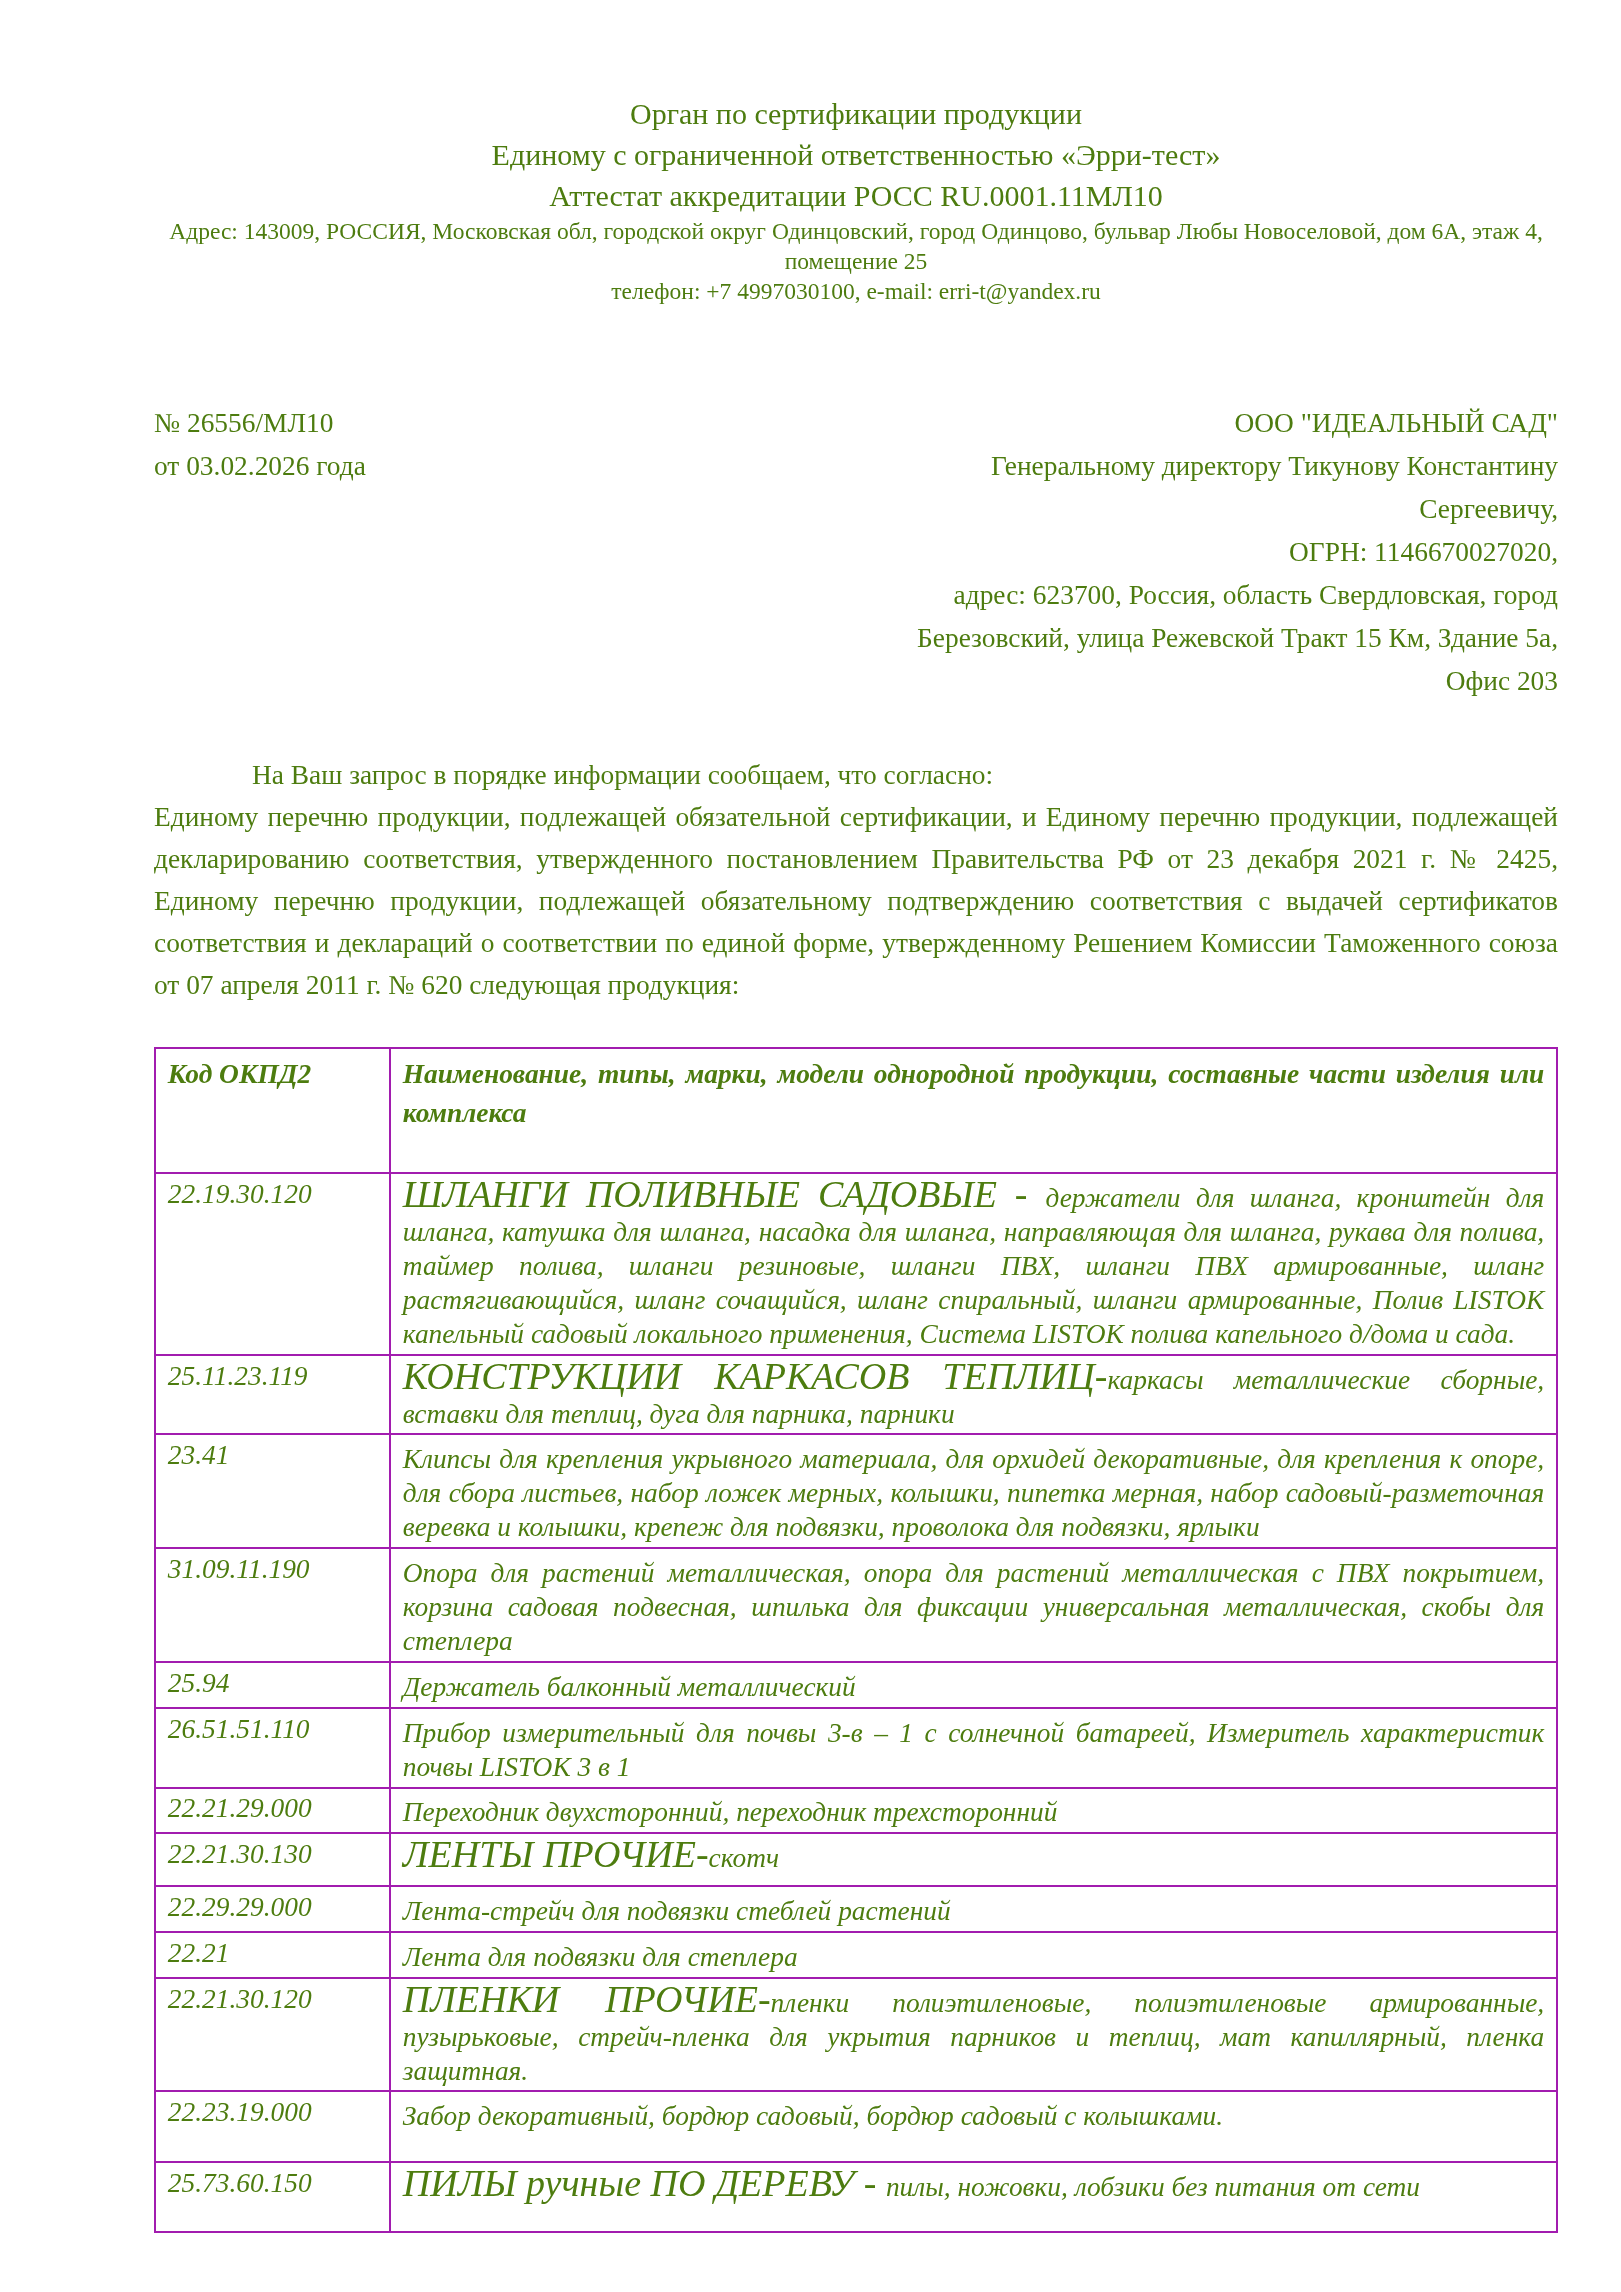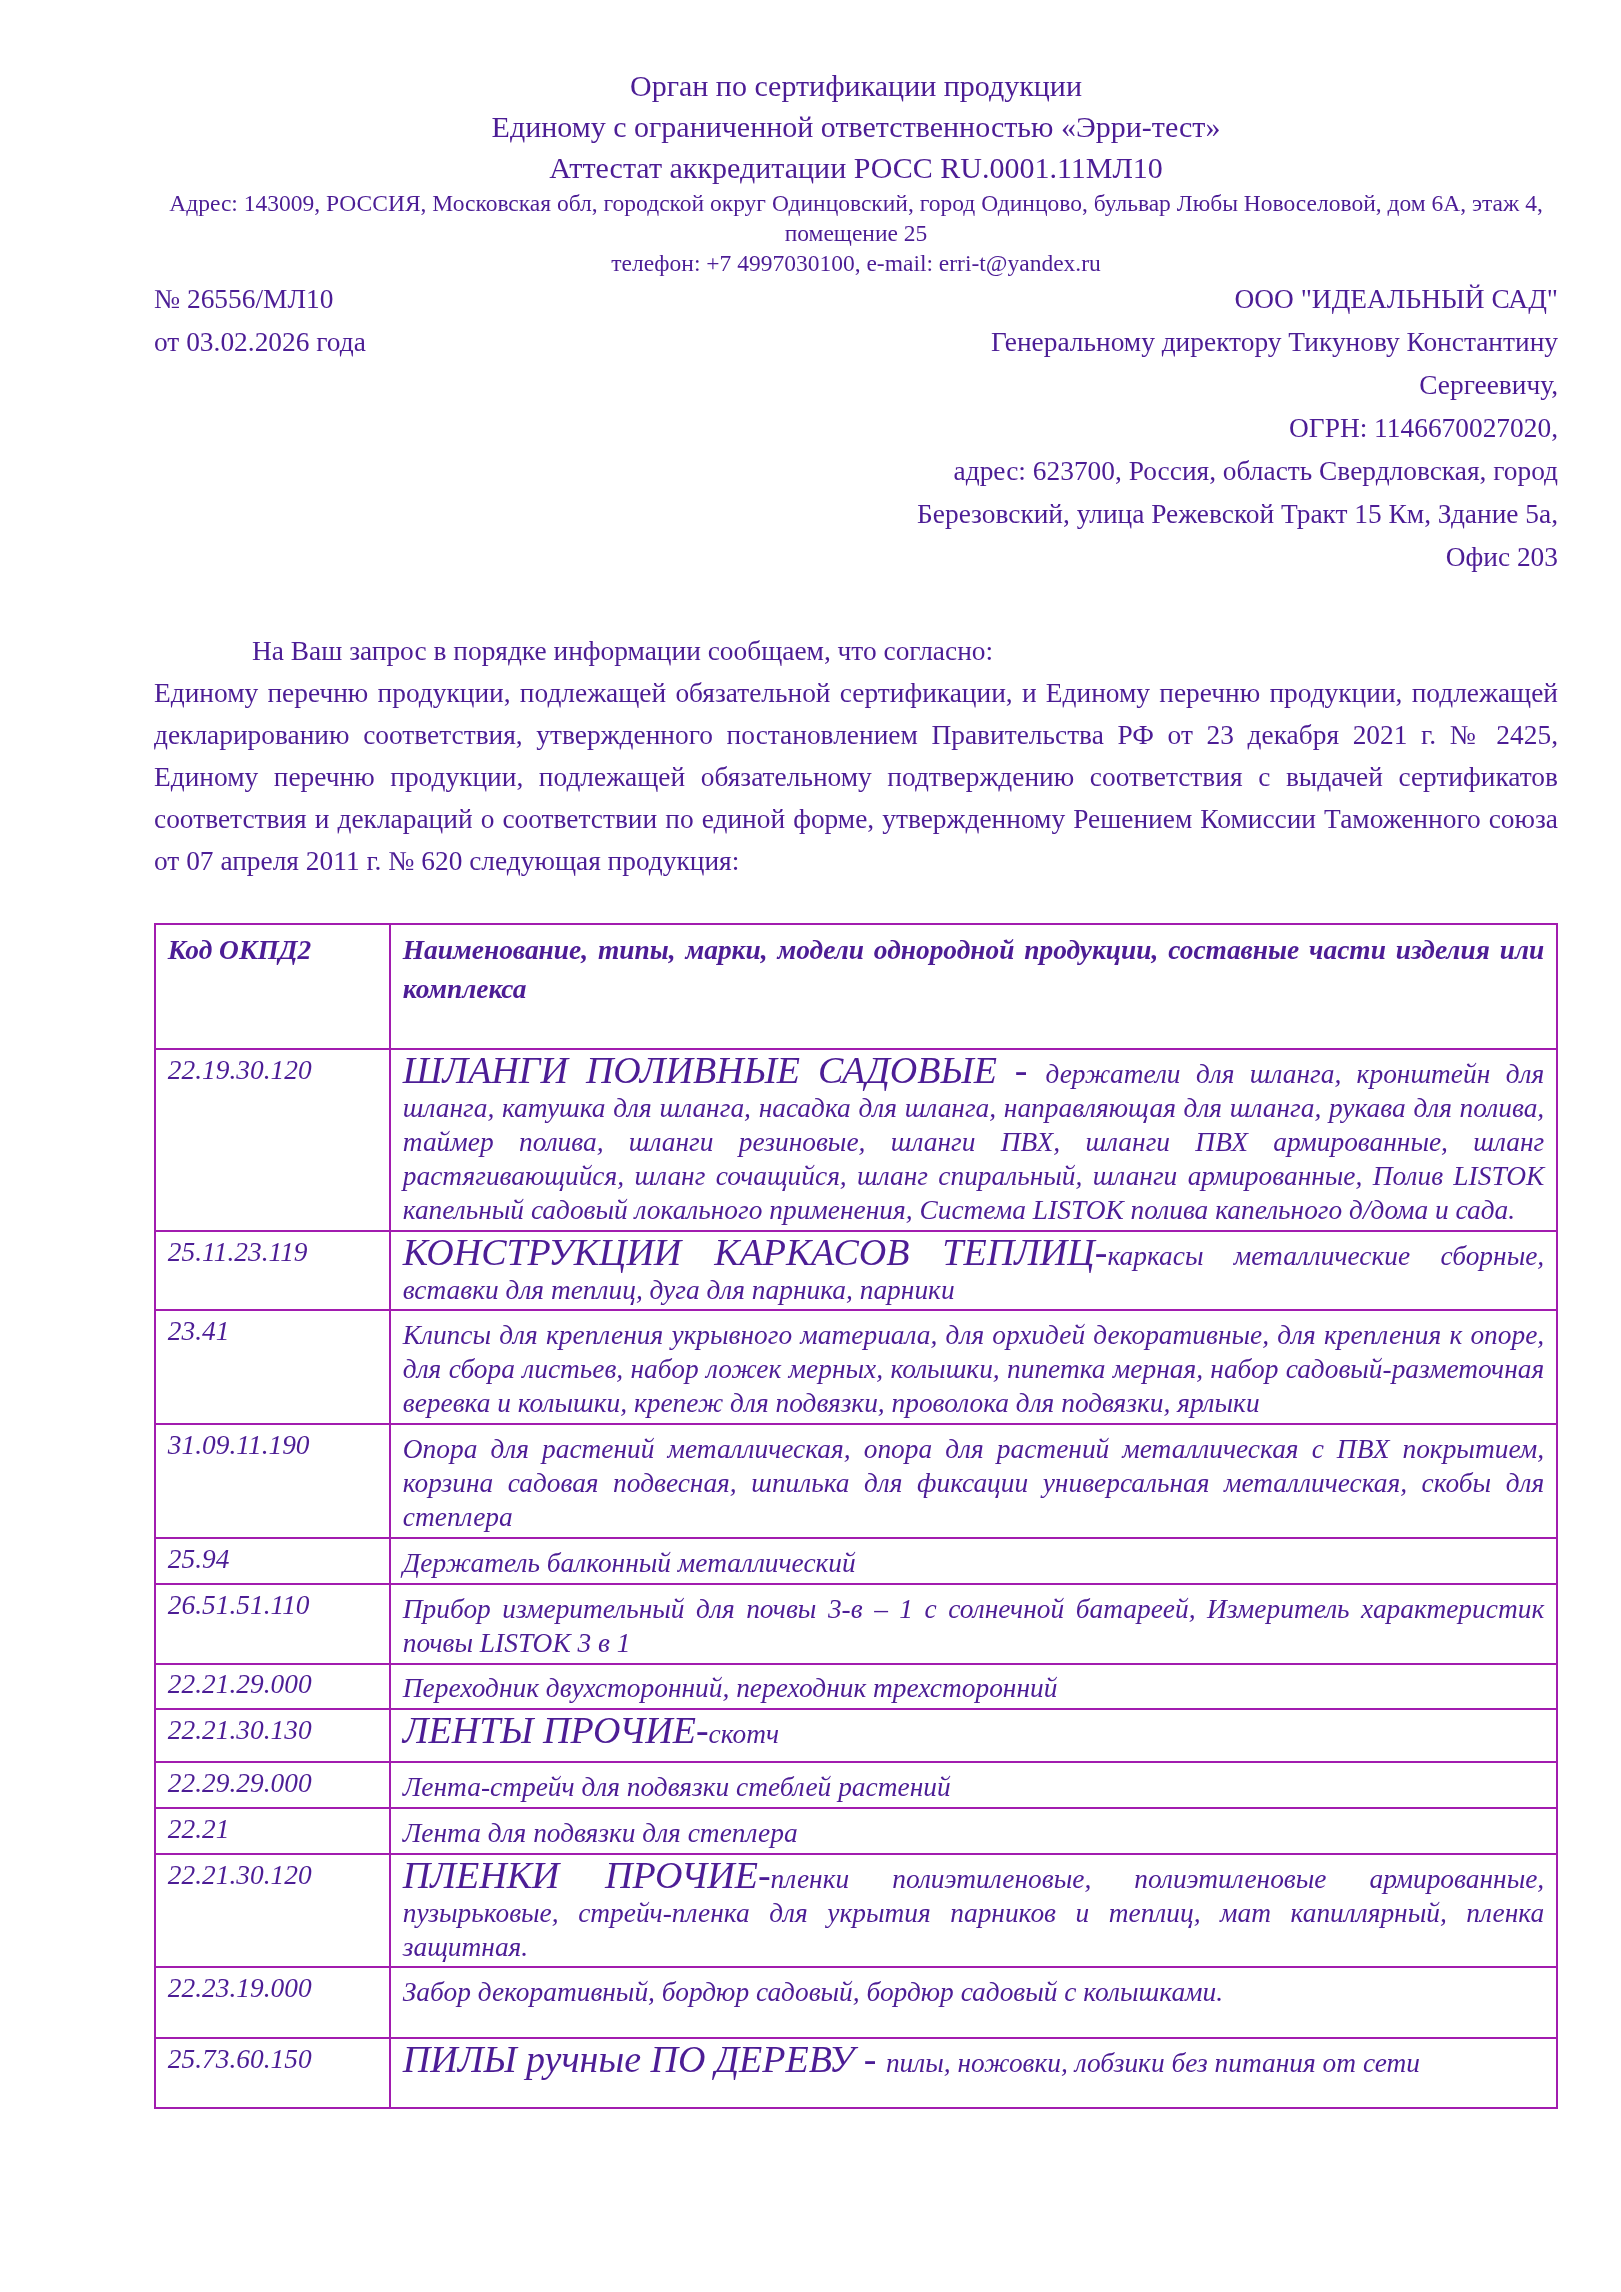--- a/index.html
+++ b/index.html
@@ -1,32 +1,33 @@
 <!DOCTYPE html>
 <html><head>
 <meta charset="utf-8">
 <style>
   html, body { margin: 0; padding: 0; background: #ffffff; }
   .page {
     width: 1621px;
     min-height: 2293px;
     box-sizing: border-box;
     background: #ffffff;
-    color: #4c1d95;
+    color: #4d7c0f;
     font-family: "Liberation Serif", "DejaVu Serif", serif;
-    padding: 65px 63px 39px 154px;
+    padding: 93px 63px 39px 154px;
   }
   .letterhead { text-align: center; }
   .lh-main  { font-size: 30px; line-height: 41px; }
   .lh-small { font-size: 23.5px; line-height: 30px; }
 
   .ref-row {
     display: flex;
     justify-content: space-between;
     align-items: flex-start;
+    margin-top: 96px;
     font-size: 27.4px;
     line-height: 43px;
   }
   .recipient { text-align: right; max-width: 990px; }
 
   .intro {
     margin-top: 51px;
     font-size: 27.4px;
     line-height: 42px;
     text-indent: 98px;

